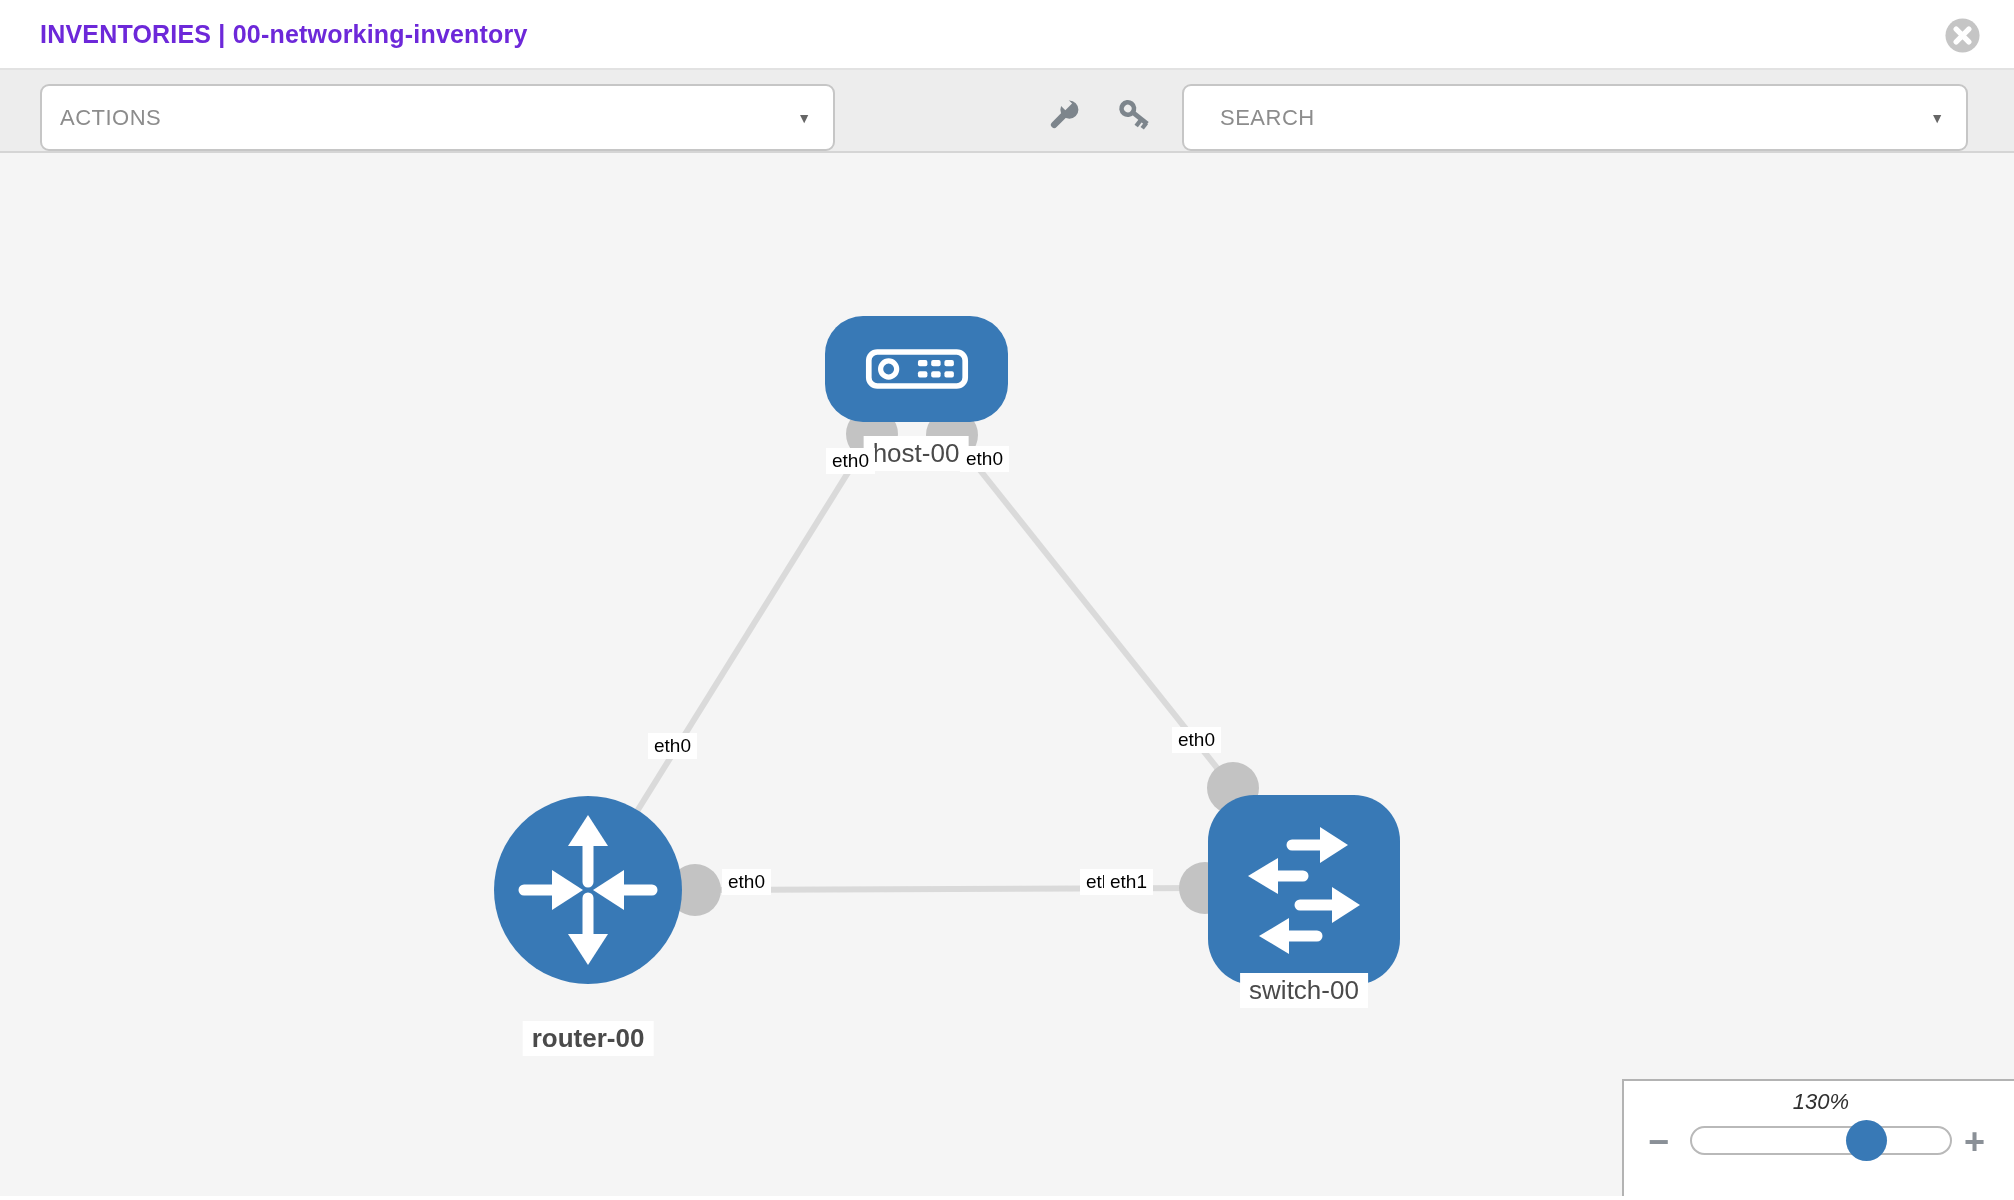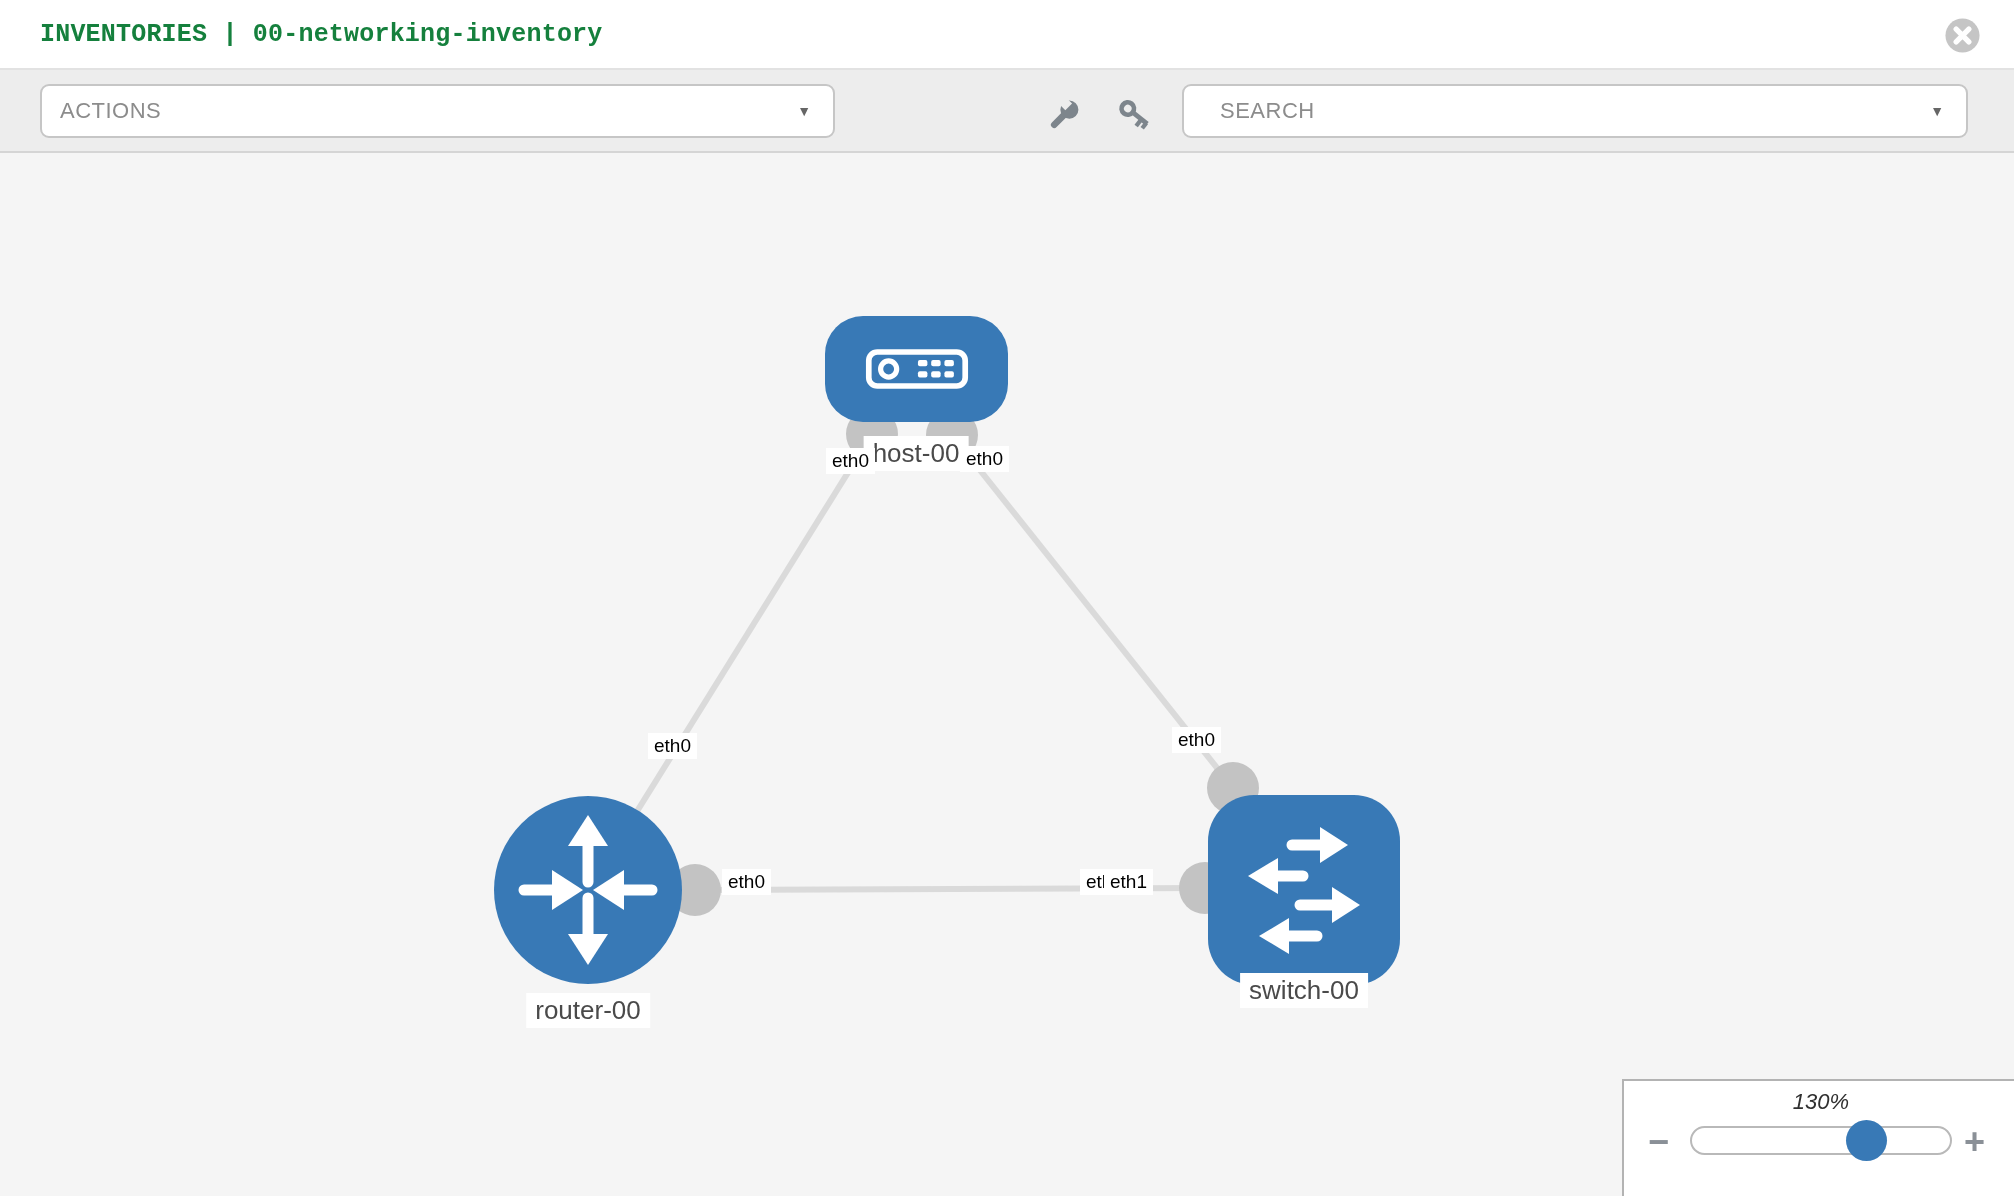--- a/index.html
+++ b/index.html
@@ -3,26 +3,26 @@
 <meta charset="utf-8">
 <style>
   * { margin:0; padding:0; box-sizing:border-box; }
   html,body { width:2014px; height:1200px; overflow:hidden; background:#fff;
               font-family:"Liberation Sans", sans-serif; }
   .app { position:relative; width:2014px; height:1200px; background:#fff; }
 
   
   .header { position:relative; height:70px; background:#fff; border-bottom:2px solid #e2e2e2; }
   .title { position:absolute; left:40px; top:50%; transform:translateY(-50%);
-           font-size:25px; font-weight:bold; color:#15803d; letter-spacing:.2px;font-family:Liberation Mono, monospace; }
+           font-size:25px; font-weight:bold; color:#6d28d9; letter-spacing:.2px; }
   .close-btn { position:absolute; right:33px; top:17px; width:37px; height:37px; cursor:pointer; }
 
   
   .toolbar { position:relative; height:83px; background:#ededed; border-bottom:2px solid #d5d5d5; }
-  .select-box { position:absolute; top:14px; height:54px; background:#fff;
+  .select-box { position:absolute; top:14px; height:67px; background:#fff;
                 border:2px solid #c6c6c6; border-radius:9px; display:flex; align-items:center; }
   .select-box .label { margin-left:18px; font-size:22px; color:#8c8c8c; letter-spacing:.5px; }
   .select-box .caret { position:absolute; right:22px; top:50%; transform:translateY(-50%);
                        font-size:14px; color:#666; }
   .actions-box { left:40px;  width:795px; }
   .search-box  { left:1182px; width:786px;padding-left:18px; }
   .tool-icon { position:absolute; top:26px; width:38px; height:38px; cursor:pointer; }
   .wrench-btn { left:1045px; }
   .key-btn    { left:1117px; }
 
@@ -153,21 +153,21 @@
         <g fill="#fff">
           <polygon points="140,50 112,32 112,68"></polygon>
           <polygon points="40,81 70,63 70,99"></polygon>
           <polygon points="152,110 124,92 124,128"></polygon>
           <polygon points="51,141 81,123 81,159"></polygon>
         </g>
       </svg>
     </div>
 
     <div class="node-label" style="left:916px; top:283px;">host-00</div>
-    <div class="node-label" style="left:588px; top:840px;">router-00</div>
+    <div class="node-label" style="left:588px; top:868px;font-weight:bold;">router-00</div>
     <div class="node-label" style="left:1304px; top:820px;">switch-00</div>
 
     <div class="port-label" style="left:826px; top:295px;">eth0</div>
     <div class="port-label" style="left:960px; top:293px;">eth0</div>
     <div class="port-label" style="left:648px; top:580px;">eth0</div>
     <div class="port-label" style="left:1172px; top:574px;">eth0</div>
     <div class="port-label" style="left:722px; top:716px;">eth0</div>
     <div class="port-label port-hidden" style="left:1080px; top:716px;">eth0</div>
     <div class="port-label port-top" style="left:1104px; top:716px;">eth1</div>
 

